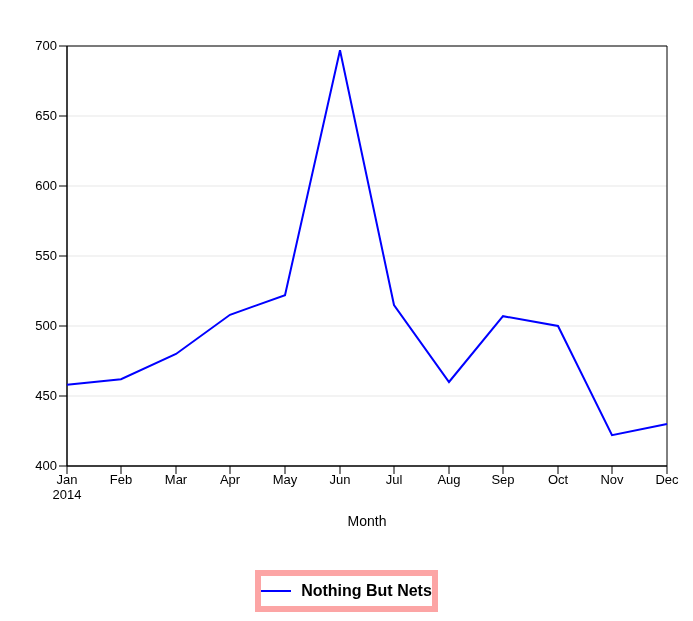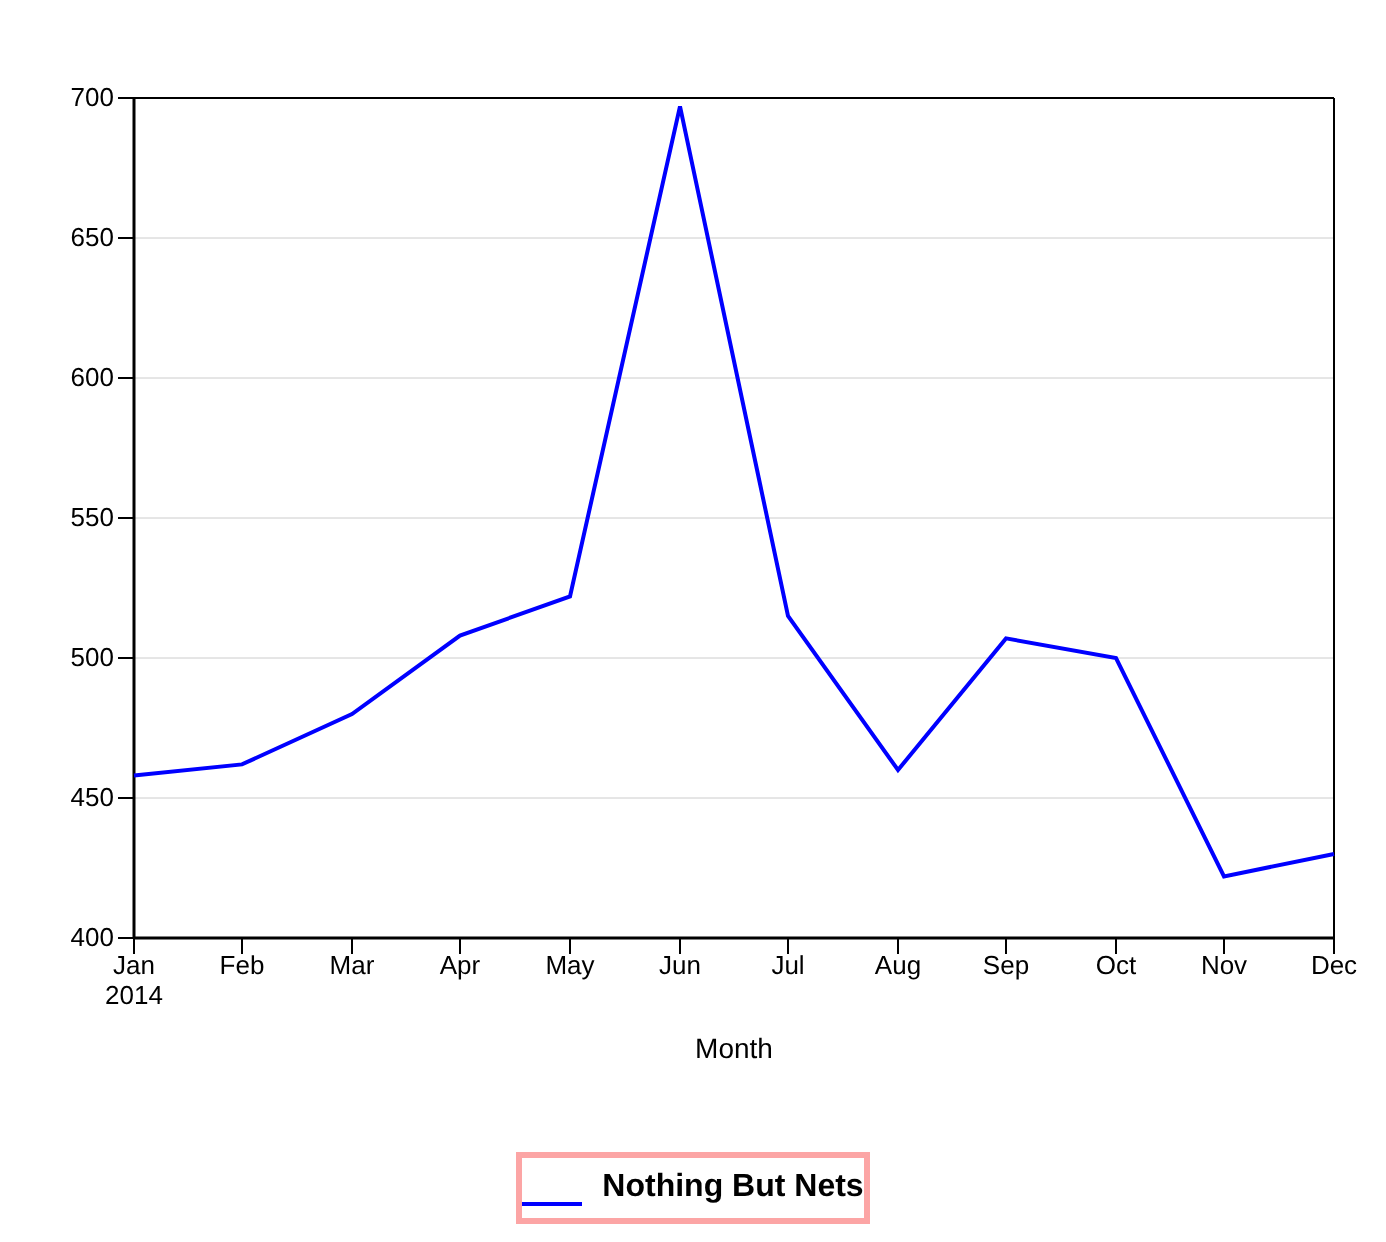--- a/index.html
+++ b/index.html
@@ -24,22 +24,22 @@
       position: relative;
       width: 100%;
       flex: 1;
     }
     svg.main-chart {
       width: 100%;
       height: 100%;
     }
     .legend {
       display: flex;
-      align-items: flex-end;
-      border: 3px solid #fca5a5;
+      align-items: center;
+      border: 6px solid #fca5a5;
       padding: 6px 0;
       margin-top: 4px;
       margin-bottom: 4px;
     }
     .legend-line {
       width: 30px;
       height: 2px;
       background: blue;
       margin-right: 10px;
     }

